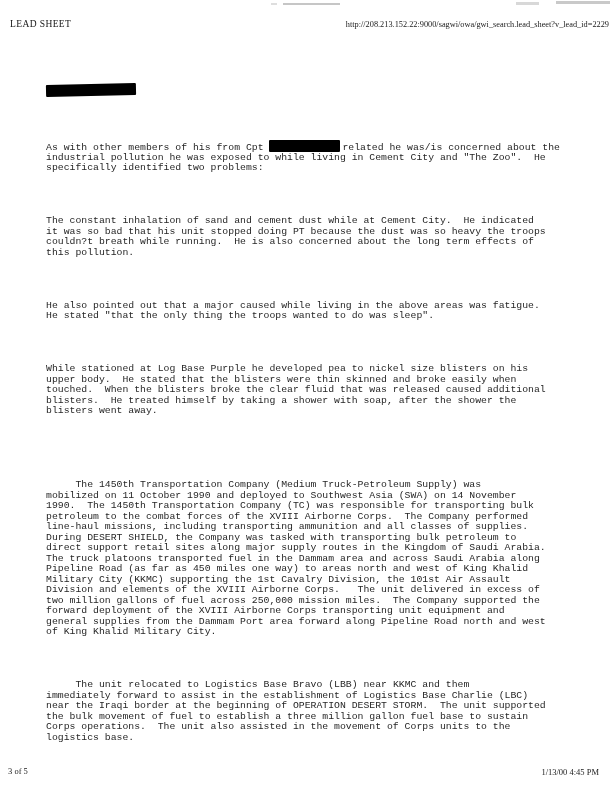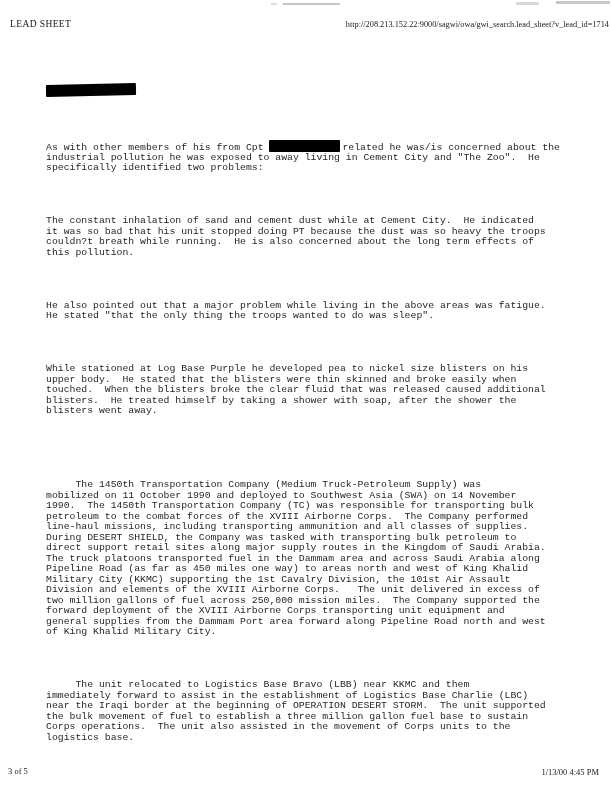--- a/index.html
+++ b/index.html
@@ -59,36 +59,36 @@
 <body>
 
 <div class="page">
 
   <div class="artifact art4"></div>
   <div class="artifact art1"></div>
   <div class="artifact art2"></div>
   <div class="artifact art3"></div>
 
   <span class="hdr-title">LEAD SHEET</span>
-  <span class="hdr-url">http://208.213.152.22:9000/sagwi/owa/gwi_search.lead_sheet?v_lead_id=1714</span>
+  <span class="hdr-url">http://208.213.152.22:9000/sagwi/owa/gwi_search.lead_sheet?v_lead_id=2229</span>
 
   <div class="doc">
 
     <div class="para"><span class="redaction r1"></span></div>
 
     <div class="para"><span>As with other members of his from Cpt </span><span class="redaction r2"></span><span>related he was/is concerned about the
-industrial pollution he was exposed to away living in Cement City and "The Zoo".  He
+industrial pollution he was exposed to while living in Cement City and "The Zoo".  He
 specifically identified two problems:</span></div>
 
     <div class="para">The constant inhalation of sand and cement dust while at Cement City.  He indicated
 it was so bad that his unit stopped doing PT because the dust was so heavy the troops
 couldn?t breath while running.  He is also concerned about the long term effects of
 this pollution.</div>
 
-    <div class="para">He also pointed out that a major problem while living in the above areas was fatigue.
+    <div class="para">He also pointed out that a major caused while living in the above areas was fatigue.
 He stated "that the only thing the troops wanted to do was sleep".</div>
 
     <div class="para">While stationed at Log Base Purple he developed pea to nickel size blisters on his
 upper body.  He stated that the blisters were thin skinned and broke easily when
 touched.  When the blisters broke the clear fluid that was released caused additional
 blisters.  He treated himself by taking a shower with soap, after the shower the
 blisters went away.</div>
 
 
 

